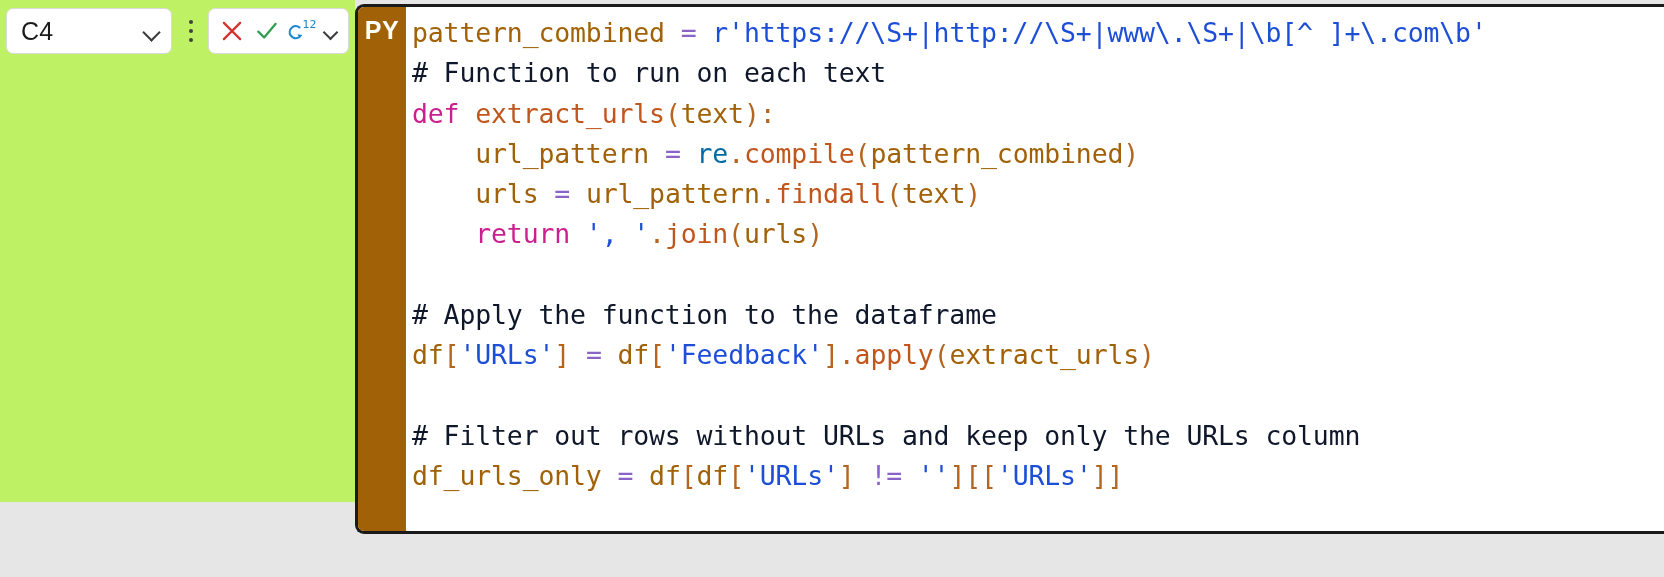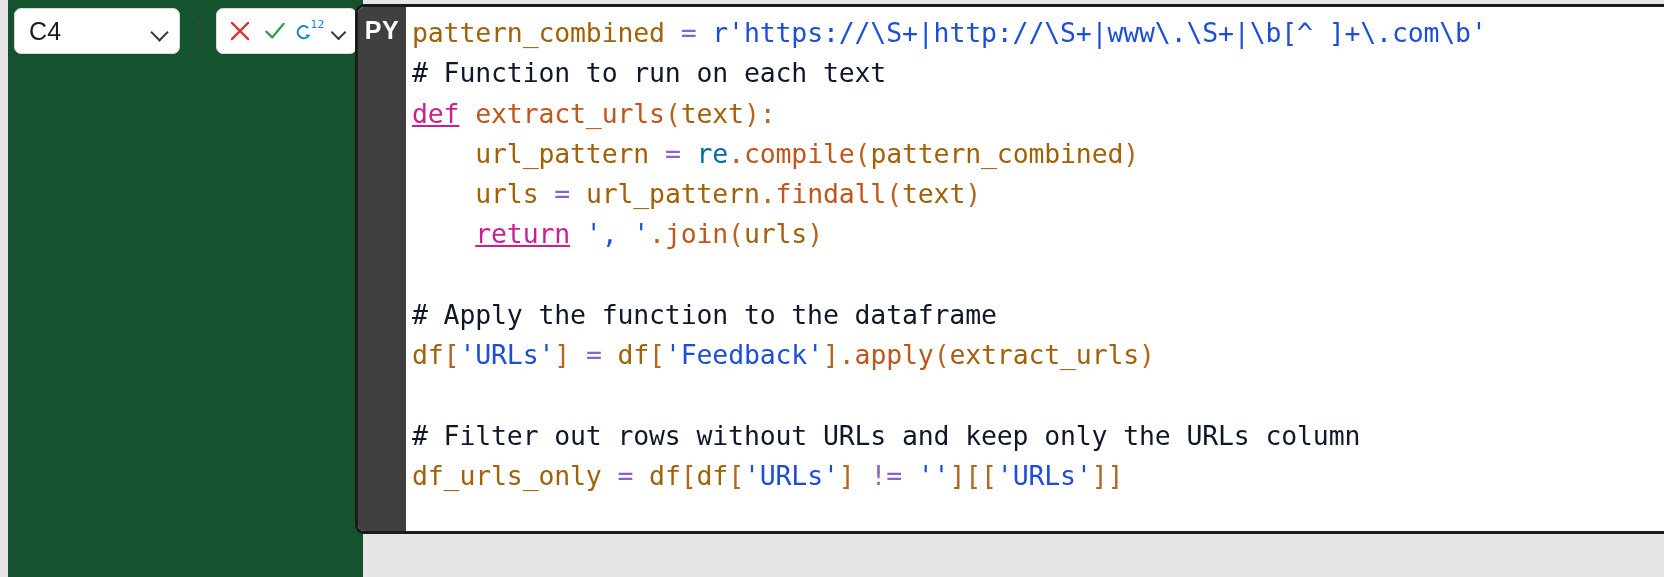--- a/index.html
+++ b/index.html
@@ -18,24 +18,24 @@
   .app {
     position: relative;
     width: 1664px;
     height: 577px;
     background: #e6e6e6;
   }
 
   
   .left-pane {
     position: absolute;
-    left: 8px; top: 0;
+    left: 0; top: 0;
     width: 355px;
-    height: 577px;
-    background: #14532d;
+    height: 502px;
+    background: #bef264;
   }
 
   .namebox {
     position: absolute;
     left: 6px;
     top: 8px;
     width: 166px;
     height: 46px;
     background: #ffffff;
     border: 1px solid #d9d9d9;
@@ -150,21 +150,21 @@
     background: #ffffff;
     border: 3px solid #1b1b1b;
     border-right: none;
     border-radius: 9px 0 0 9px;
     overflow: hidden;
     display: flex;
   }
 
   .gutter {
     flex: 0 0 48px;
-    background: #404040;
+    background: #a16207;
     position: relative;
   }
 
   .py-badge {
     position: absolute;
     left: 0;
     top: 2px;
     width: 48px;
     text-align: center;
     color: #ffffff;
@@ -187,21 +187,21 @@
     letter-spacing: -0.15px;
   }
 
   .code .ln { display: block; height: 40.3px; }
 
   
   .t-var   { color: #a16207; }
   .t-op    { color: #8a63c8; }
   .t-str   { color: #1d4ed8; }
   .t-cmt   { color: #0f172a; }
-  .t-kw    { color: #cc1f8f; text-decoration: underline; }
+  .t-kw    { color: #cc1f8f; }
   .t-fn    { color: #c1561d; }
   .t-punc  { color: #b5651d; }
   .t-mod   { color: #0369a1; }
   .t-dot   { color: #b5651d; }
   .t-plain { color: #1b1b1b; }
 </style>
 </head>
 <body>
 
 <div class="app">

